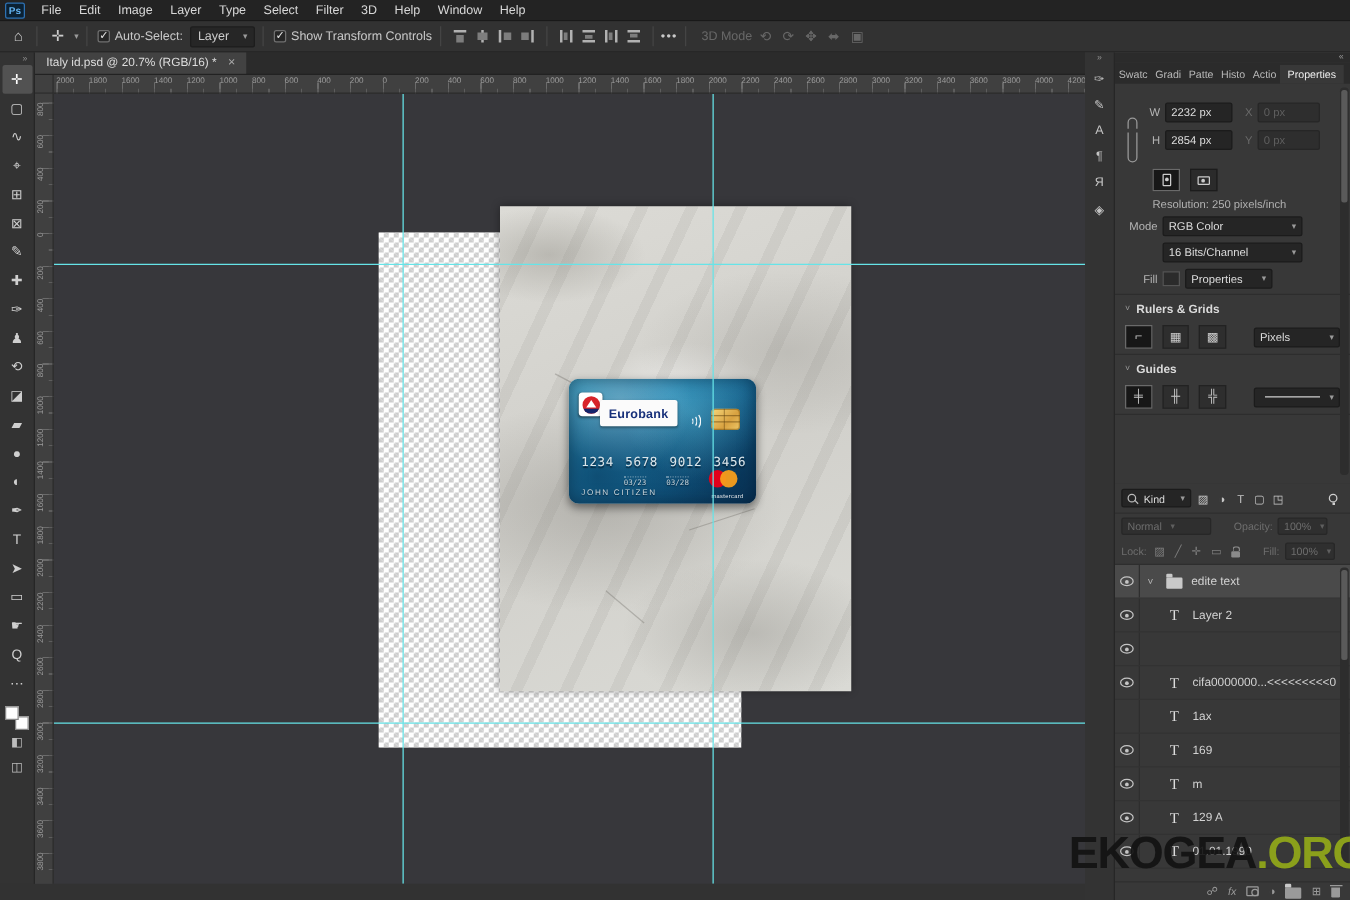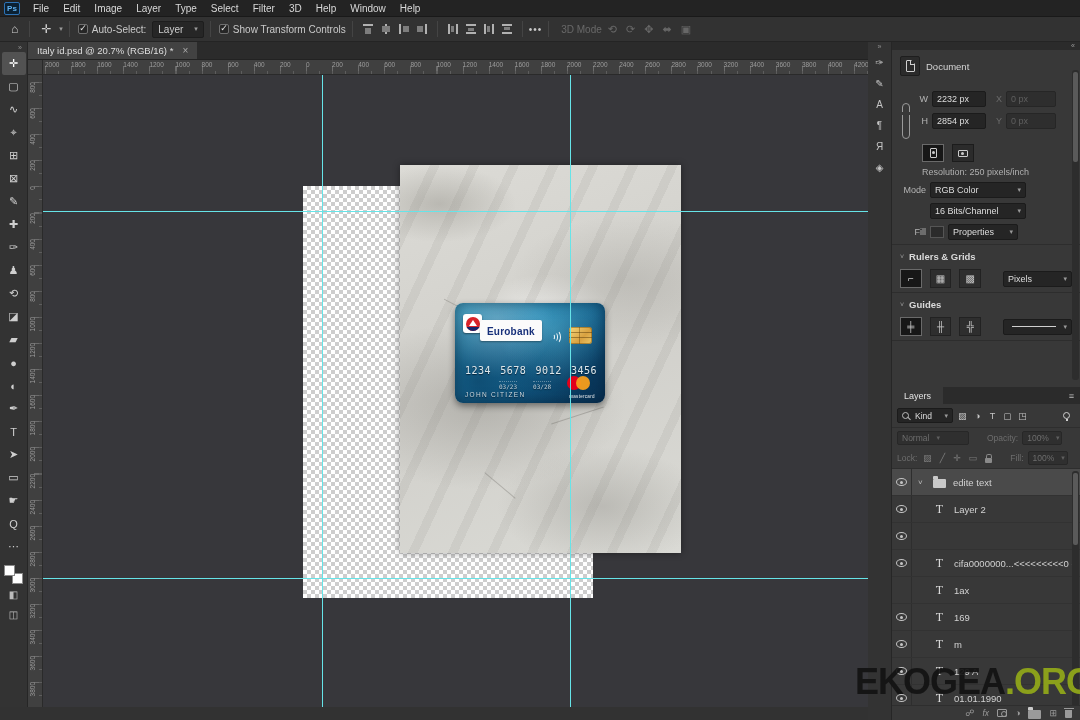--- a/index.html
+++ b/index.html
@@ -144,21 +144,21 @@
   .pheaderrow{display:flex;align-items:center;gap:6px;margin:6px 8px 2px}
   .doc-btn{width:20px;height:20px;background:#2b2b2b;border:1px solid #1e1e1e;border-radius:2px;display:flex;align-items:center;justify-content:center}
   .page{width:9px;height:12px;border:1px solid #cfcfcf;border-radius:1px;position:relative;background:#2b2b2b}
   .page::after{content:"";position:absolute;right:-1px;top:-1px;border-left:4px solid transparent;border-top:4px solid #2b2b2b;box-shadow:-1px 1px 0 #cfcfcf}
   .psec{display:flex;align-items:center;gap:5px;font-size:9.5px;color:#dadada;font-weight:bold;padding:6px 8px 2px;margin-top:4px;border-top:1px solid #2d2d2d}
   .psec .car{font-weight:normal;font-size:7px;color:#9a9a9a}
   .pfield{background:#252525;border:1px solid #1b1b1b;border-radius:2px;height:16px;display:flex;align-items:center;
      padding:0 4px;color:#dddddd;font-size:9px;gap:4px}
   .pfield .chev{margin-left:auto}
   .pfield.disabled{color:#5f5f5f;background:#2e2e2e;border-color:#262626}
-  .w54{width:54px}.w50{width:50px}.w96{width:96px}.w70{width:70px}
+  .w54{width:54px}.w50{width:50px}.w96{width:112px}.w70{width:70px}
   .plabel{width:12px;text-align:right;color:#b5b5b5}
   .chain{width:8px;height:20px;border:1px solid #9a9a9a;border-radius:4px;position:relative;margin:0 2px}
   .chain::after{content:"";position:absolute;left:-2px;top:8px;width:10px;height:3px;background:#383838}
   .ori-btn{width:22px;height:18px;background:#2b2b2b;border:1px solid #1c1c1c;display:flex;align-items:center;justify-content:center;margin-right:4px}
   .ori-btn.active{background:#171717;border-color:#6a6a6a}
   .pers{width:7px;height:10px;border:1px solid #cccccc;border-radius:1px;position:relative}
   .pers.land{width:10px;height:7px}
   .pers::after{content:"";position:absolute;left:1.5px;top:1.5px;width:3px;height:3px;border-radius:50%;background:#cccccc}
   .icbtn{width:22px;height:19px;background:#2e2e2e;border:1px solid #222;display:flex;align-items:center;justify-content:center;
      color:#c6c6c6;font-size:10px;margin-right:4px}
@@ -497,27 +497,33 @@
             <span>Я</span>
           </span>
           <span class="pi">
             <span>◈</span>
           </span>
         </div>
     </div>
 
     <div class="props">
       <div class="panel-top">«</div>
-
-      <div class="pheaderrow">
-        <span class="doc-btn">
-            <span class="page"></span>
-          </span>
-        <span style="font-size:9.5px;color:#d5d5d5">Document</span>
-      </div>
+      <div class="ptabs">
+        <div style="display:flex">
+
+        <span class="ptab">Swatc</span>
+            <span class="ptab">Gradi</span>
+            <span class="ptab">Patte</span>
+            <span class="ptab">Histo</span>
+            <span class="ptab">Actio</span>
+          </div>
+        <span class="ptab active">Properties</span>
+        <span class="pmenu">≡</span>
+      </div>
+
 
 
       <div class="prow">
         <span class="chain" style="height:36px;margin-top:22px"></span>
         <div style="flex:1">
           <div style="display:flex;align-items:center;gap:4px;margin-bottom:6px">
             <span class="plabel">W</span>
             <span class="pfield w54">2232 px</span>
             <span class="plabel" style="color:#6a6a6a">X</span>
             <span class="pfield w50 disabled">0 px</span>
@@ -597,24 +603,20 @@
         
         
       </div>
 
       <div class="sb" style="top:28px;height:310px">
           <span class="th" style="top:2px;height:90px"></span>
         </div>
     </div>
 
     <div class="layers">
-      <div class="ltabs">
-        <span class="ltab">Layers</span>
-        <span class="lmenu">≡</span>
-      </div>
 
       <div class="lrow-filter">
         <span class="pfield" style="height:15px;width:56px;font-size:8.5px">
           <span class="mag"></span>
           <span>Kind</span>
           <span class="chev">▾</span>
         </span>
         <div style="display:flex">
 
         <span class="fic">

